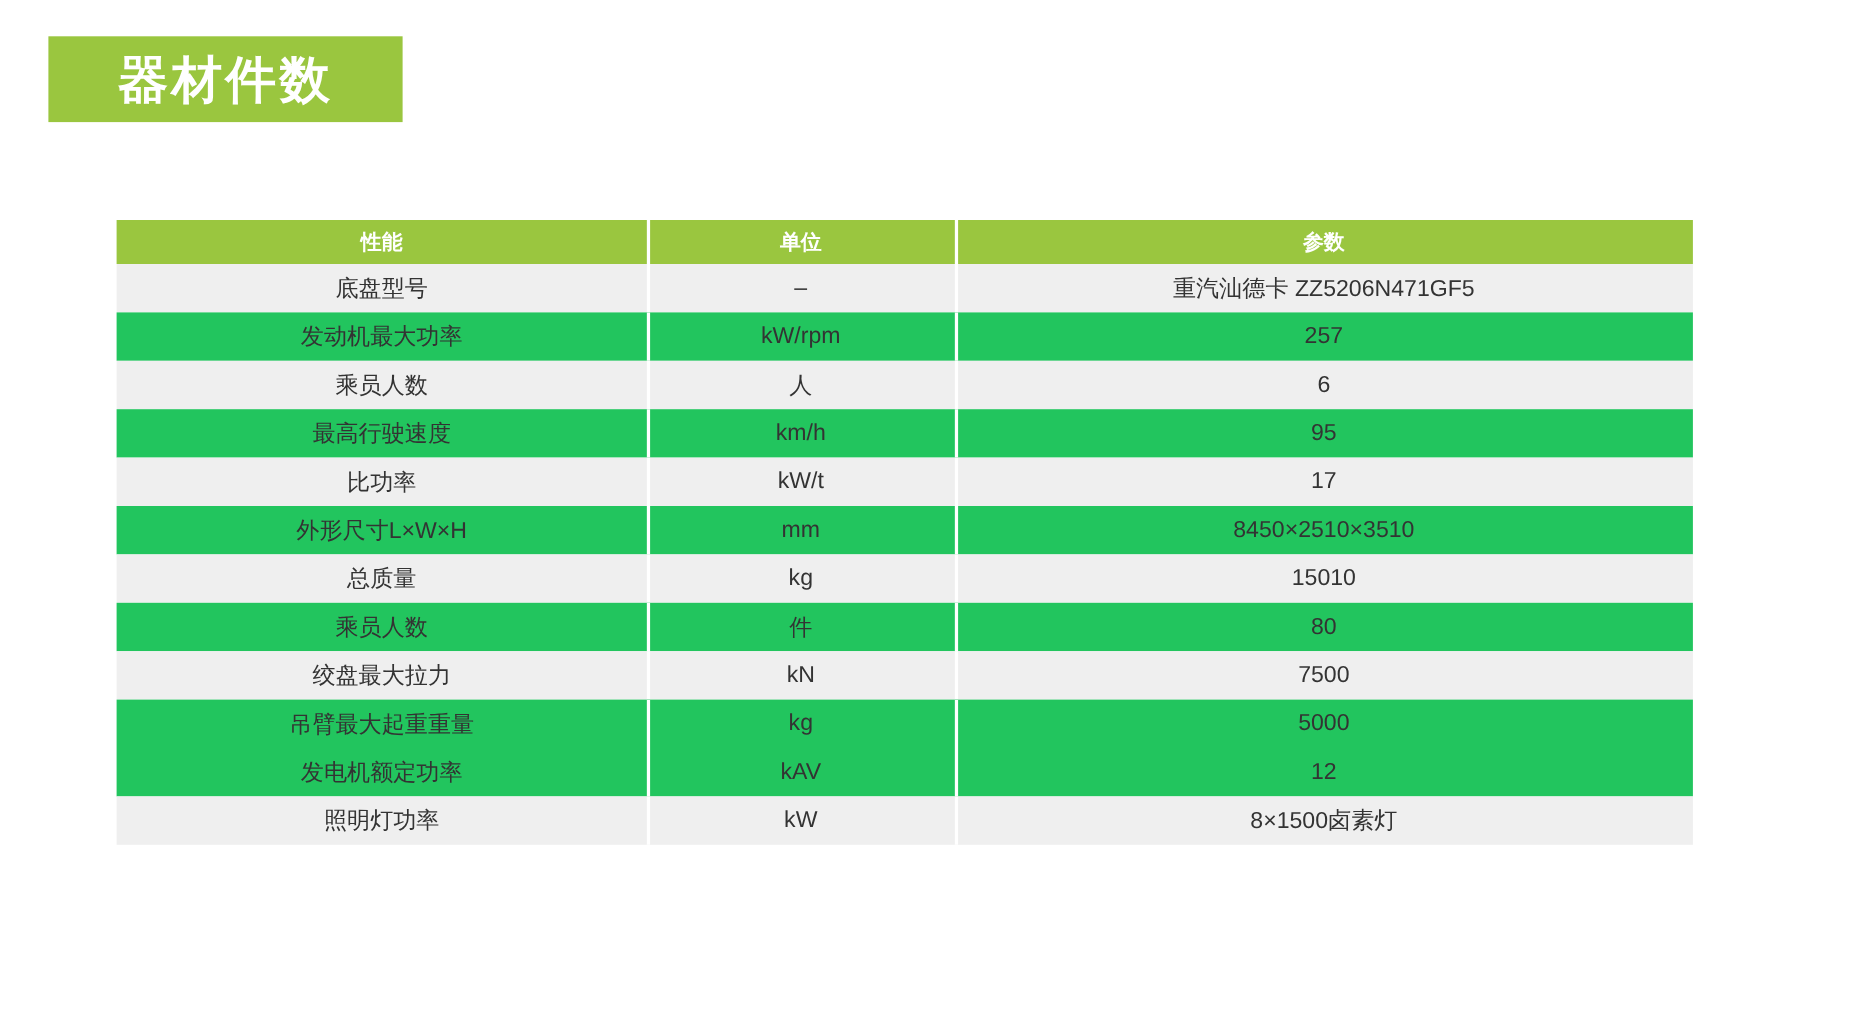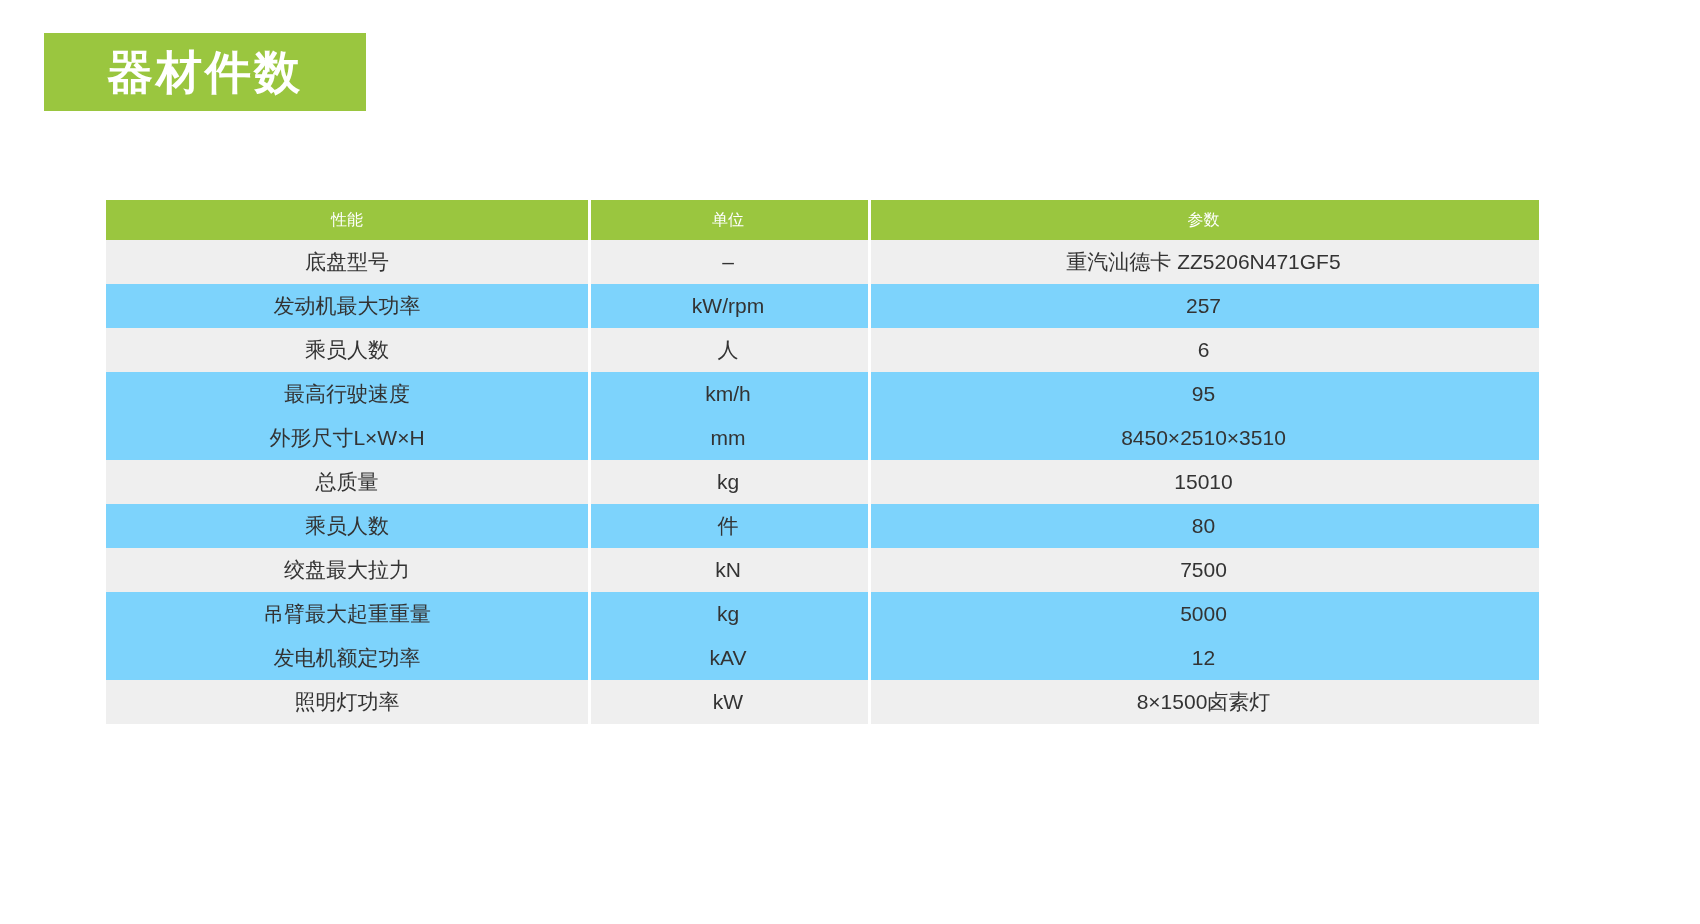--- a/index.html
+++ b/index.html
@@ -51,29 +51,29 @@
     height: 44px;
     text-align: center;
     vertical-align: middle;
     font-size: 21px;
     color: #333333;
     font-weight: normal;
   }
   .spec-table thead th {
     background: #9ac63f;
     color: #ffffff;
-    font-weight: normal;
-    font-size: 16px;
+    font-weight: bold;
+    font-size: 19px;
     height: 40px;
   }
   .col-perf { width: 482px; }
   .col-unit { width: 280px; }
   .col-value { width: 671px; }
   .row-light td { background: #efefef; }
-  .row-dark td { background: #7dd3fc; }
+  .row-dark td { background: #22c55e; }
   .cell-sep-left {
     box-shadow: inset 3px 0 0 #ffffff;
   }
 </style>
 </head>
 <body>
 
 <div class="page">
 
   <div class="title-banner">
@@ -107,20 +107,25 @@
       <tr class="row-light">
         <td>乘员人数</td>
         <td class="cell-sep-left">人</td>
         <td class="cell-sep-left">6</td>
       </tr>
       <tr class="row-dark">
         <td>最高行驶速度</td>
         <td class="cell-sep-left">km/h</td>
         <td class="cell-sep-left">95</td>
       </tr>
+      <tr class="row-light">
+        <td>比功率</td>
+        <td class="cell-sep-left">kW/t</td>
+        <td class="cell-sep-left">17</td>
+      </tr>
       <tr class="row-dark">
         <td>外形尺寸L×W×H</td>
         <td class="cell-sep-left">mm</td>
         <td class="cell-sep-left">8450×2510×3510</td>
       </tr>
       <tr class="row-light">
         <td>总质量</td>
         <td class="cell-sep-left">kg</td>
         <td class="cell-sep-left">15010</td>
       </tr>

